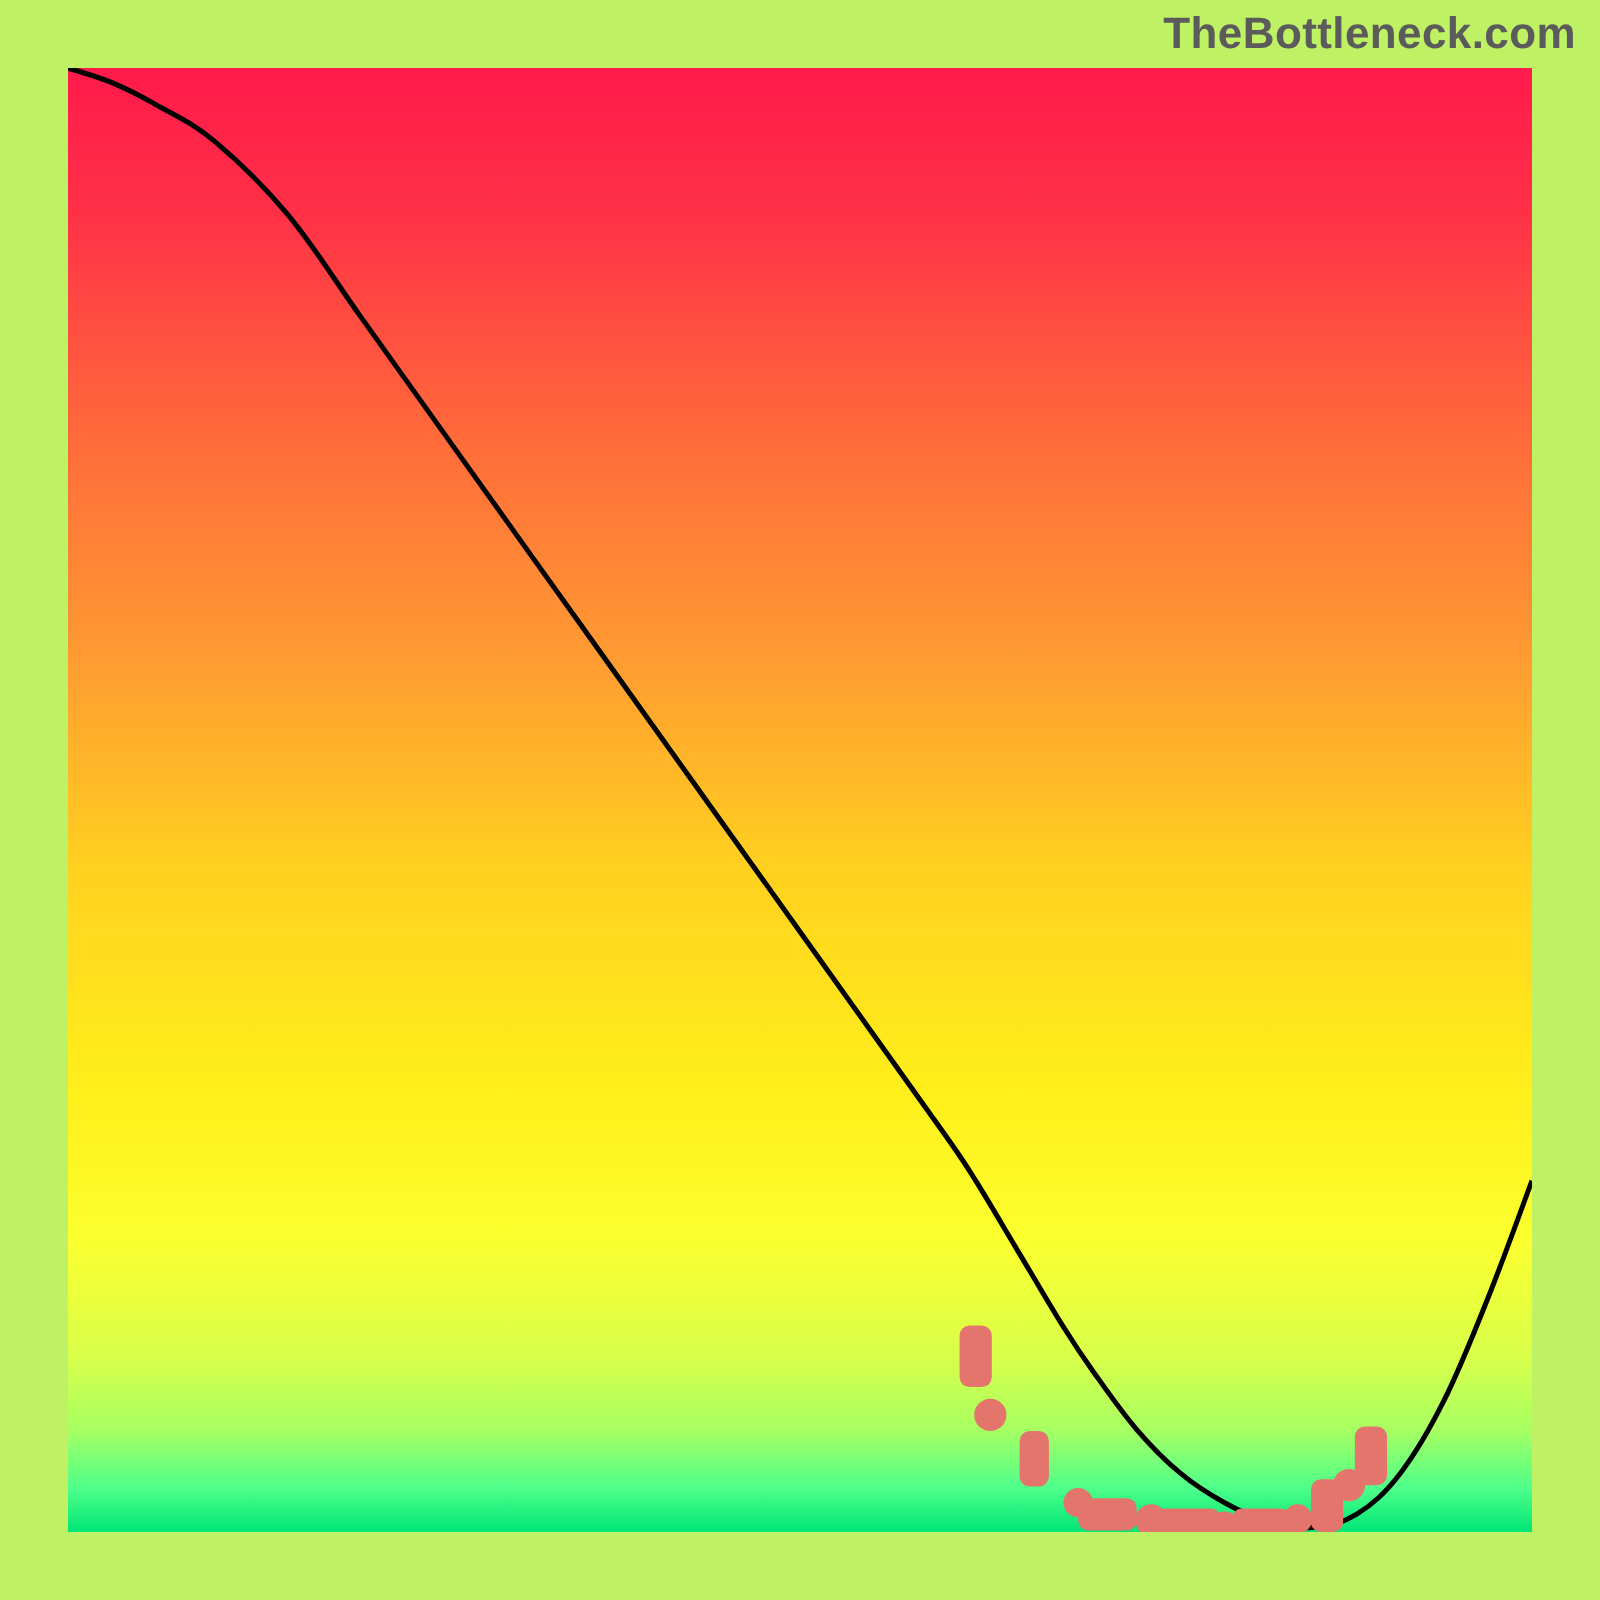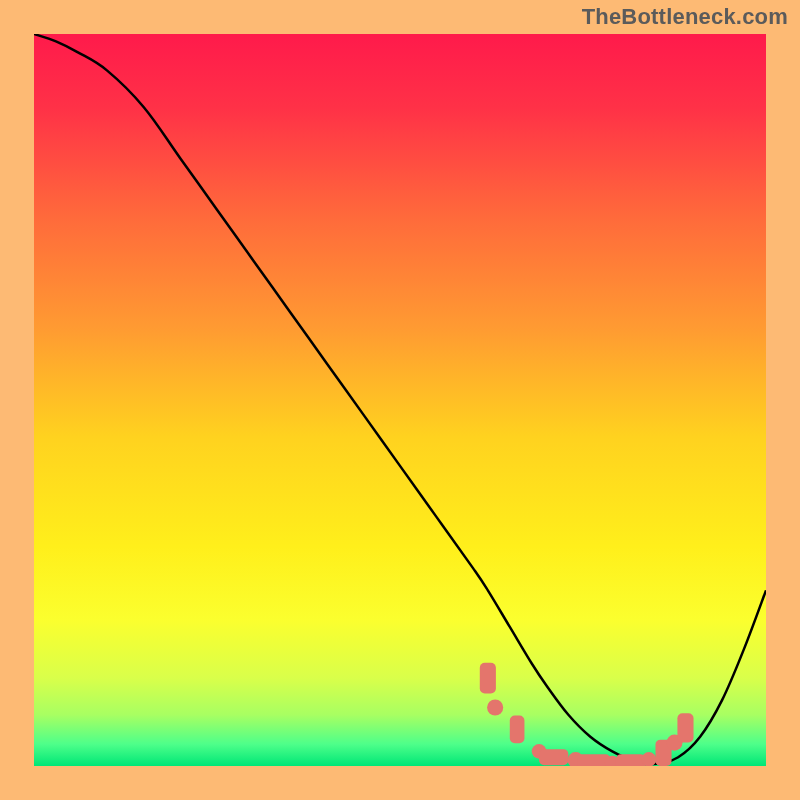--- a/index.html
+++ b/index.html
@@ -8,21 +8,21 @@
     width: 800px;
     height: 800px;
     background: #000;
     font-family: Arial, Helvetica, sans-serif;
     overflow: hidden;
   }
   .frame {
     position: relative;
     width: 800px;
     height: 800px;
-    background: #fdba74;
+    background: #bef264;
   }
   .watermark {
     position: absolute;
     top: 4px;
     right: 12px;
     color: #5b5b5b;
     font-size: 22px;
     font-weight: 600;
     letter-spacing: 0.2px;
   }

